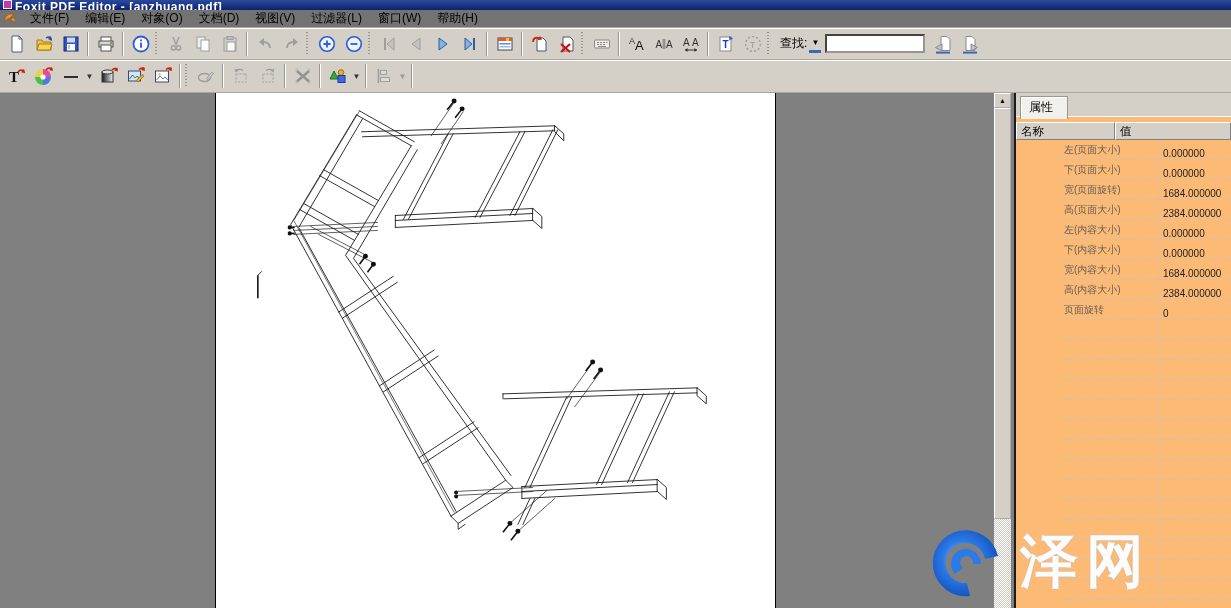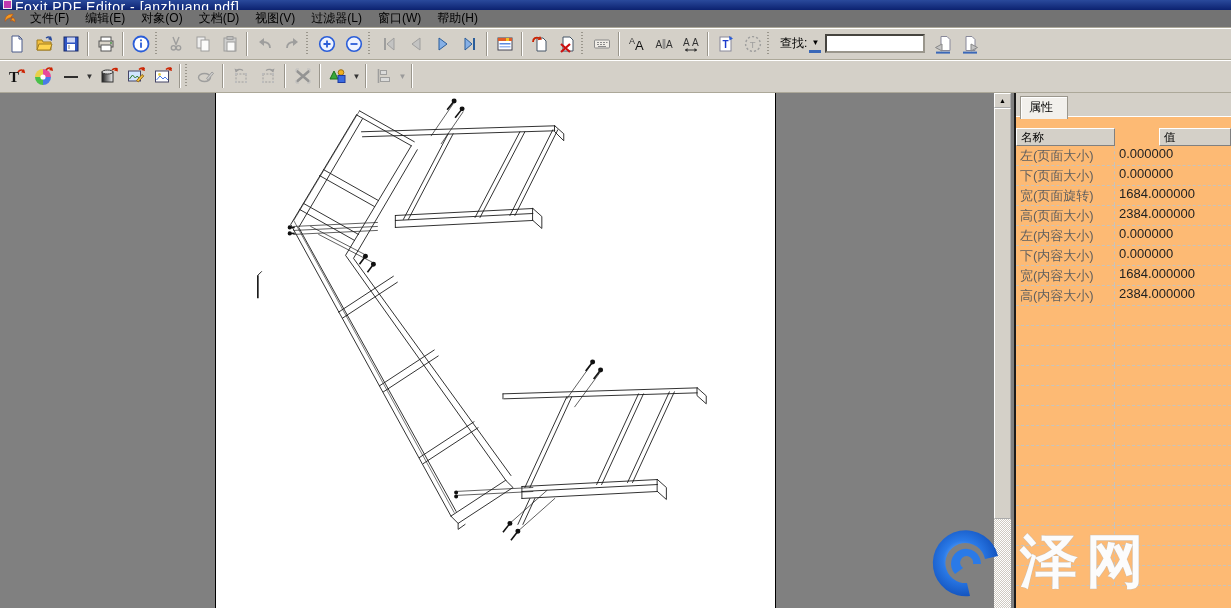--- a/index.html
+++ b/index.html
@@ -4,21 +4,21 @@
 <style>
   * { margin:0; padding:0; box-sizing:border-box; }
   html,body { width:1231px; height:608px; overflow:hidden; }
   body { font-family:"Liberation Sans","DejaVu Sans",sans-serif; font-size:12px; background:#d4d0c8; }
   .app { position:relative; width:1231px; height:608px; }
 
   
   .titlebar { height:10px; background:linear-gradient(to bottom,#2a4a9c,#0c2270); overflow:hidden;
               display:flex; align-items:flex-start; color:#fff; }
   .titlebar .appicon { width:9px; height:9px; background:#c03ab0; border:1px solid #eee; margin:0 3px; flex:none; }
-  .titlebar .ttext { font-size:14px; font-weight:normal; line-height:15px; white-space:nowrap; letter-spacing:.5px; }
+  .titlebar .ttext { font-size:12px; font-weight:bold; line-height:15px; white-space:nowrap; letter-spacing:.5px; }
 
   
   .menubar { height:18px; background:#737373; display:flex; align-items:center; border-bottom:1px solid #aca899; }
   .menulogo { width:16px; height:16px; margin:0 4px 0 2px; flex:none; }
   .mitem { padding:1px 8px; color:#000; cursor:default; }
 
   
   .toolbar { height:32px; background:#d4d0c8; display:flex; align-items:center; padding-left:3px;
              border-bottom:1px solid #aca899; box-shadow:inset 0 1px 0 #fff; }
   .tbtn { width:27px; height:27px; background:transparent; border:1px solid transparent;
@@ -51,26 +51,26 @@
 
   
   .props { position:absolute; left:1014px; top:0; width:217px; height:516px; background:#fdba74;
            border-left:2px solid #1a1a1a; overflow:hidden; }
   .pstrip1 { height:24px; background:#d4d0c8; border-bottom:1px solid #fff; padding-top:3px; }
   .ptab1 { display:inline-block; margin-left:4px; padding:2px 14px 3px 8px; background:#f2f0ec;
            border:1px solid #9a968c; border-bottom:none; box-shadow:inset 1px 1px 0 #fff; font-size:12px; }
   .pstrip2 { height:22px; background:#d4d0c8; border-bottom:1px solid #9a968c; padding-top:2px; }
   .ptab2 { display:inline-block; margin-left:2px; padding:2px 12px 3px 8px; background:#f8f7f4;
            border:1px solid #9a968c; border-bottom:none; box-shadow:inset 1px 1px 0 #fff; font-size:12px; }
-  .phead { display:flex; height:18px; margin-top:11px;gap:44px; }
+  .phead { display:flex; height:18px; margin-top:5px; }
   .phcell { background:#d4d0c8; border:1px solid; border-color:#fff #808080 #808080 #fff;
             font-size:11.5px; padding:1px 4px; }
   .phname { width:99px; flex:none; }
   .phval { flex:1; }
-  .prow { display:flex; height:20px; border-bottom:1px dashed #c6c3bd; align-items:flex-start; font-size:13px; }
+  .prow { display:flex; height:20px; border-bottom:1px dashed #c6c3bd; align-items:flex-end; font-size:10px;margin-left:44px; }
   .pname { width:99px; flex:none; color:#5f5f5f; padding:0 4px; border-right:1px dashed #c6c3bd; height:100%; display:flex; align-items:center; }
   .pval { flex:1; color:#222; padding:0 4px; }
 
   
   .wm { position:absolute; left:924px; top:428px; display:flex; align-items:flex-start; z-index:30; pointer-events:none; }
   .wm-text { font-size:58px; line-height:80px; margin-left:12px; letter-spacing:8px;
              color:rgba(255,255,255,.95); text-shadow:0 0 1px #b9b9b9, 0 0 1px #b9b9b9; font-weight:bold; }
 </style>
 </head>
 <body>
@@ -569,20 +569,24 @@
           </div>
           <div class="prow">
             <span class="pname">宽(内容大小)</span>
             <span class="pval">1684.000000</span>
           </div>
           <div class="prow">
             <span class="pname">高(内容大小)</span>
             <span class="pval">2384.000000</span>
           </div>
           <div class="prow">
+            <span class="pname">页面旋转</span>
+            <span class="pval">0</span>
+          </div>
+          <div class="prow">
             <span class="pname"></span>
             <span class="pval"></span>
           </div>
           <div class="prow">
             <span class="pname"></span>
             <span class="pval"></span>
           </div>
           <div class="prow">
             <span class="pname"></span>
             <span class="pval"></span>

